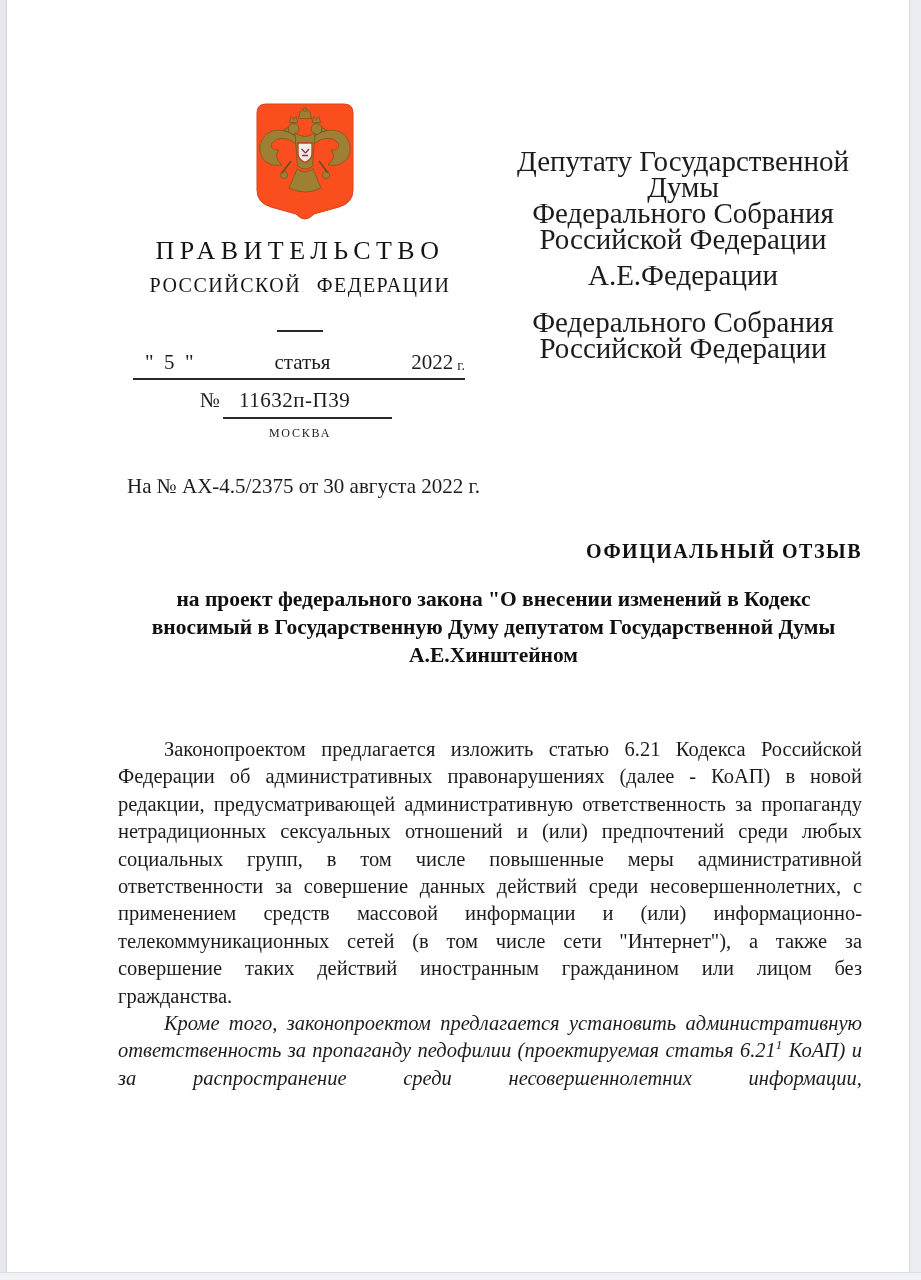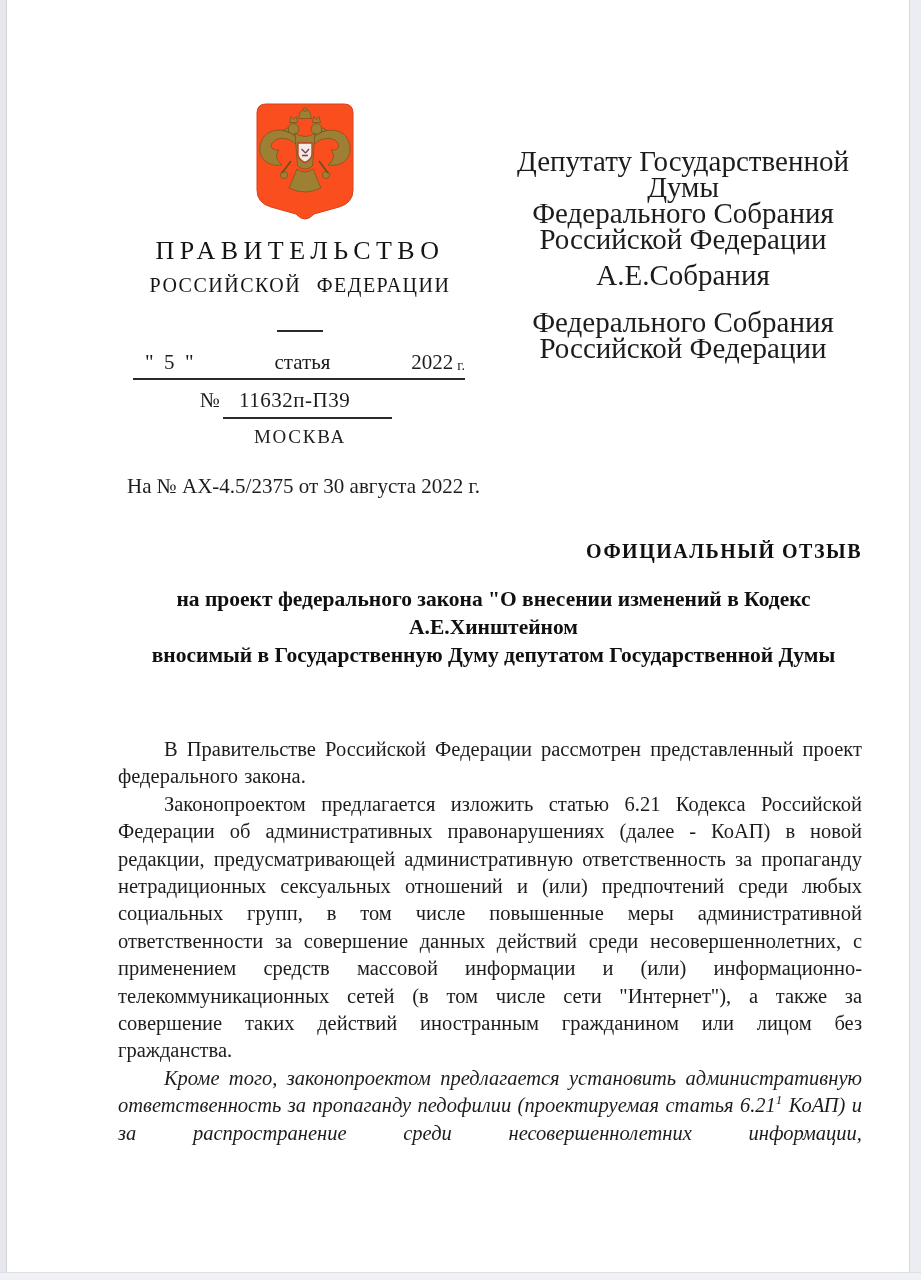--- a/index.html
+++ b/index.html
@@ -35,21 +35,21 @@
   .date-year{white-space:nowrap;}
   .date-year .g-suffix{font-size:14px;position:relative;top:1px;margin-left:4px;}
 
   .number-row{position:absolute;left:200px;top:388px;font-size:21px;white-space:nowrap;}
   .number-value{
     display:inline-block;width:153px;margin-left:3px;padding-left:16px;padding-bottom:4px;
     border-bottom:2px solid #2a2a2a;letter-spacing:0.5px;
   }
   .city{
     position:absolute;left:125px;top:426px;width:350px;text-align:center;
-    font-size:19px;letter-spacing:1.8px;color:#222;
+    font-size:12px;letter-spacing:1.8px;color:#222;
   }
   .reference{position:absolute;left:127px;top:474px;font-size:21px;white-space:nowrap;}
 
   
   .recipient{
     position:absolute;left:498px;top:148px;width:370px;text-align:center;
     font-size:29px;line-height:26px;
   }
   .recipient .name{margin-top:10px;}
   .recipient .block2{margin-top:21px;}
@@ -129,31 +129,30 @@
 </div>
 
 <div class="city">МОСКВА</div>
 
 <div class="reference">На № АХ-4.5/2375 от 30 августа 2022 г.</div>
 
 <div class="recipient">
   <div>Депутату Государственной Думы</div>
   <div>Федерального Собрания</div>
   <div>Российской Федерации</div>
-  <div class="name">А.Е.Собрания</div>
+  <div class="name">А.Е.Федерации</div>
   <div class="block2">
     <div>Федерального Собрания</div>
     <div>Российской Федерации</div>
   </div>
 </div>
 
 <div class="doc-title">ОФИЦИАЛЬНЫЙ ОТЗЫВ</div>
 <div class="doc-subtitle">
   <div>на проект федерального закона "О внесении изменений в Кодекс</div>
+  <div>вносимый в Государственную Думу депутатом Государственной Думы</div>
   <div>А.Е.Хинштейном</div>
-  <div>вносимый в Государственную Думу депутатом Государственной Думы</div>
 </div>
 
 <div class="body-text">
-  <p>В Правительстве Российской Федерации рассмотрен представленный проект федерального закона.</p>
   <p>Законопроектом предлагается изложить статью 6.21 Кодекса Российской Федерации об административных правонарушениях (далее - КоАП) в новой редакции, предусматривающей административную ответственность за пропаганду нетрадиционных сексуальных отношений и (или) предпочтений среди любых социальных групп, в том числе повышенные меры административной ответственности за совершение данных действий среди несовершеннолетних, с применением средств массовой информации и (или) информационно-телекоммуникационных сетей (в том числе сети "Интернет"), а также за совершение таких действий иностранным гражданином или лицом без гражданства.</p>
   <p class="justify-last"><span>Кроме того, законопроектом предлагается установить административную ответственность за пропаганду педофилии (проектируемая статья 6.21</span><sup>1</sup><span> КоАП) и за распространение среди несовершеннолетних информации,</span></p>
 </div>
 
 </body></html>

